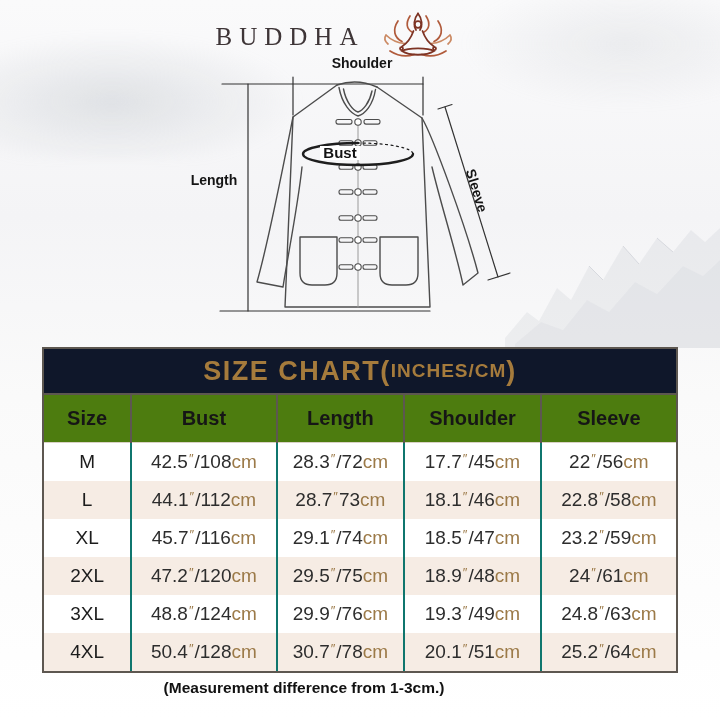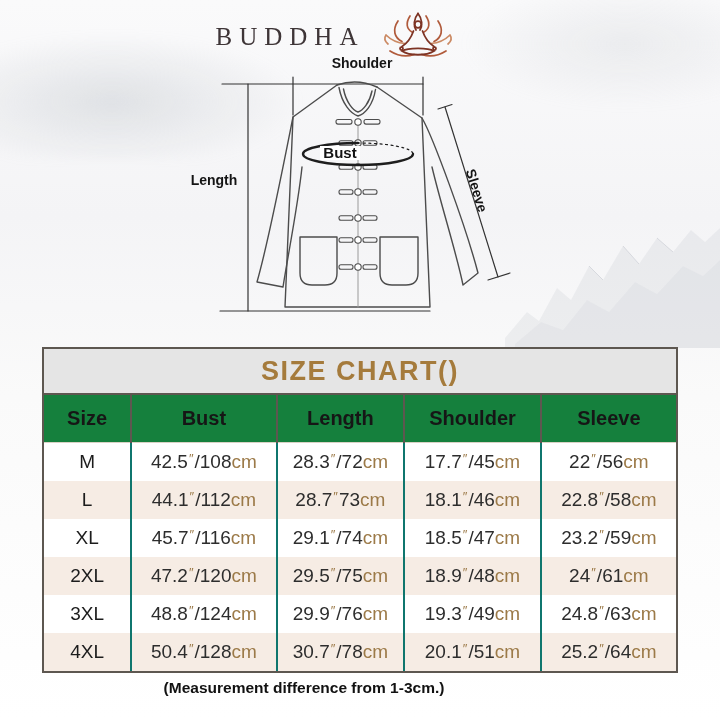--- a/index.html
+++ b/index.html
@@ -19,26 +19,26 @@
   
   .logo{position:absolute;left:0;top:10px;width:672px;display:flex;align-items:center;justify-content:center;gap:16px;}
   .logo .word{font-family:"Liberation Serif",serif;font-size:25px;letter-spacing:7px;color:#3e3537;font-weight:500;}
 
   
   .diagram{position:absolute;left:130px;top:55px;width:460px;height:300px;}
   .diagram text{font-family:"Liberation Sans",sans-serif;font-weight:bold;fill:#141414;}
 
   
   .chart-box{position:absolute;left:42px;top:347px;width:636px;border:2px solid #5d5750;background:#fff;box-sizing:border-box;}
-  .chart-title{height:44px;background:#e5e5e5;border-bottom:2px solid #5d5750;display:flex;align-items:center;justify-content:center;
+  .chart-title{height:44px;background:#0f172a;border-bottom:2px solid #5d5750;display:flex;align-items:center;justify-content:center;
                color:#a57b3c;font-weight:bold;letter-spacing:1.5px;}
   .chart-title .big{font-size:27px;}
   .chart-title .small{font-size:19px;letter-spacing:1px;}
   table.sizes{width:100%;border-collapse:collapse;table-layout:fixed;}
-  table.sizes th{height:45px;background:#15803d;font-size:20px;font-weight:bold;color:#161616;
+  table.sizes th{height:45px;background:#4d7c0f;font-size:20px;font-weight:bold;color:#161616;
                  border-left:2px solid #5d5750;border-bottom:1px solid #d9d1c5;}
   table.sizes th:first-child{border-left:none;}
   table.sizes td{height:36px;text-align:center;font-size:19px;color:#2d2d2d;border-left:2px solid #0f766e;white-space:nowrap;}
   table.sizes td:first-child{border-left:none;font-size:19px;color:#1c1c1c;}
   table.sizes tbody tr:nth-child(even){background:#f6ece4;}
   .q{color:#9c7a48;font-size:13px;vertical-align:5px;padding:0 1px;}
   .unit{color:#9c7a48;}
 
   
   .footer-note{position:absolute;left:0;top:679px;width:608px;text-align:center;
@@ -163,20 +163,21 @@
     <rect x="190" y="91" width="40" height="14" fill="#ffffff"></rect>
     <text x="232" y="13" text-anchor="middle" font-size="14">Shoulder</text>
     <text x="84" y="130" text-anchor="middle" font-size="14">Length</text>
     <text x="210" y="103" text-anchor="middle" font-size="15">Bust</text>
     <text x="342" y="137" text-anchor="middle" font-size="14" transform="rotate(73 342 137)">Sleeve</text>
   </svg>
 
   <div class="chart-box">
     <div class="chart-title">
       <span class="big">SIZE CHART(</span>
+        <span class="small">INCHES/CM</span>
         <span class="big">)</span>
     </div>
     <table class="sizes">
       <colgroup>
         <col style="width:13.8%">
           <col style="width:23%">
           <col style="width:20.2%">
           <col style="width:21.6%">
           <col style="width:21.4%">
       </colgroup>

